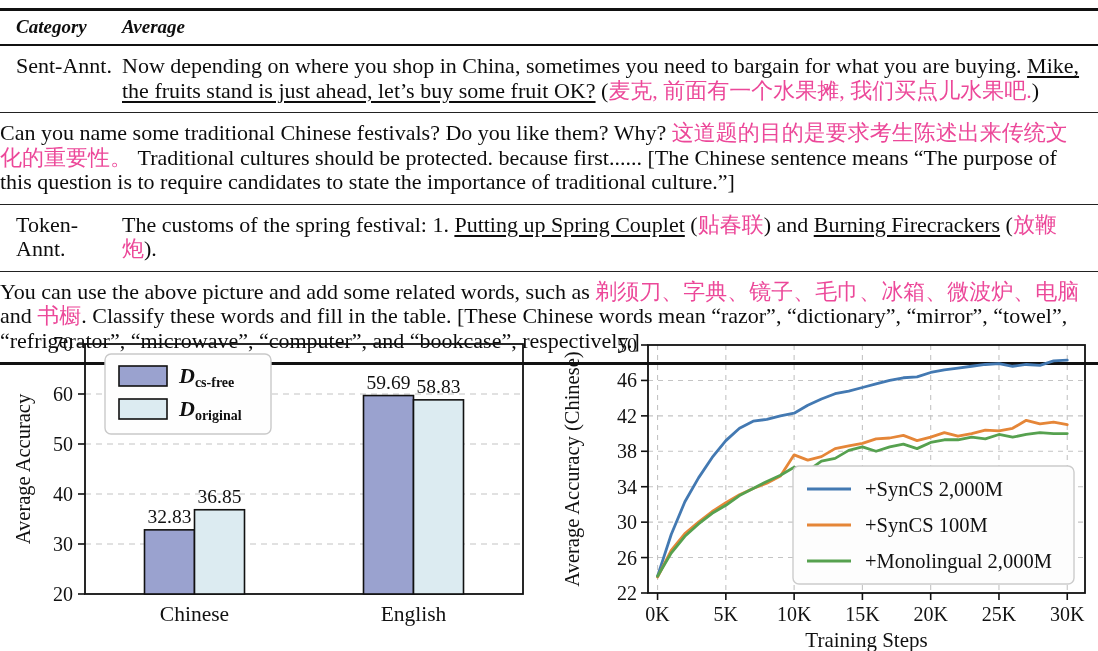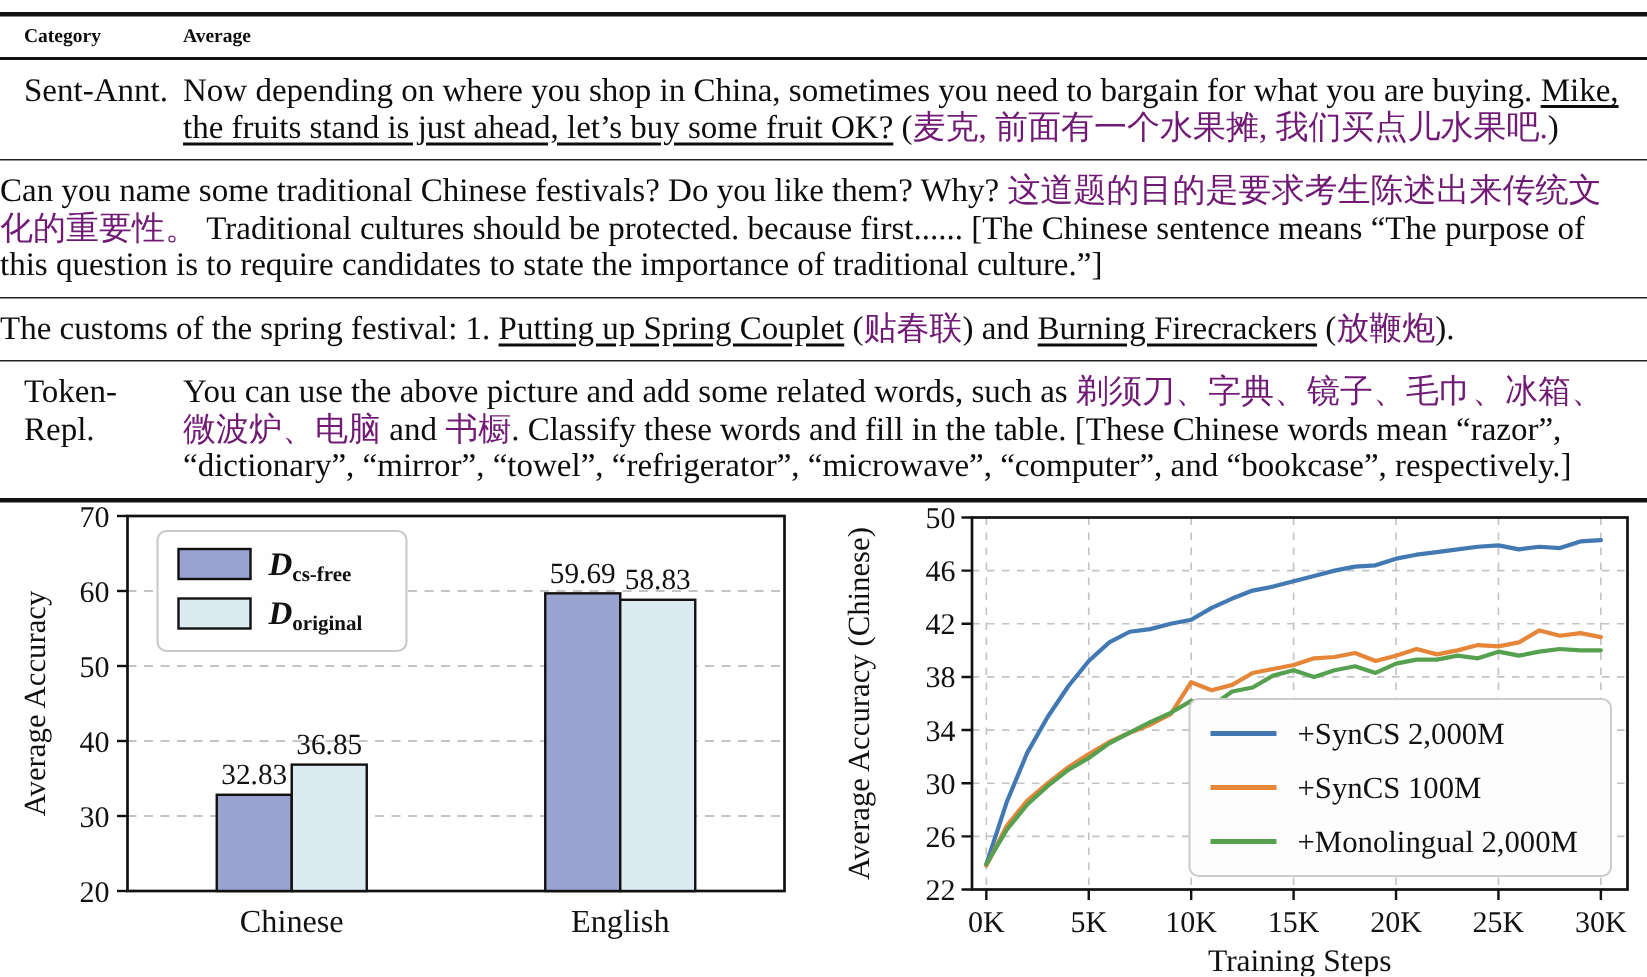--- a/index.html
+++ b/index.html
@@ -1,26 +1,26 @@
 <!DOCTYPE html>
 <html><head>
 <meta charset="utf-8">
 <style>
   html,body{margin:0;padding:0;background:#ffffff;}
   .page{position:relative;width:1098px;height:651px;background:#fff;overflow:hidden;
         font-family:"Liberation Serif","DejaVu Serif",serif;color:#0d0d0d;}
   
   .ex-table{position:absolute;left:0;top:8px;width:1098px;border-top:3px solid #111;}
   .t-row{display:flex;align-items:flex-start;}
-  .t-head{border-bottom:2px solid #111;padding:5px 0 6px 0;font-weight:bold;font-size:13px;}
+  .t-head{border-bottom:2px solid #111;padding:5px 0 6px 0;font-weight:bold;font-size:19px;font-style:italic;}
   .t-body{border-bottom:1.5px solid #222;padding:8px 0 9px 0;font-size:22px;line-height:24.5px;}
   .t-body.last{border-bottom:3px solid #111;}
   .t-cat{flex:0 0 122px;padding-left:16px;box-sizing:border-box;}
   .t-ex{flex:1;padding-right:16px;}
-  .seg-chinese{color:#701a75;}
+  .seg-chinese{color:#ec4899;}
   .seg-underline{text-decoration:underline;text-underline-offset:3px;}
   
   .fig{position:absolute;}
   svg text{font-family:"Liberation Serif","DejaVu Serif",serif;}
 </style>
 </head>
 <body>
 
 <div class="page">
 
@@ -31,24 +31,24 @@
     </div>
     <div id="table-body">
         <div class="t-row t-body">
           <div class="t-cat">Sent-Annt.</div>
           <div class="t-ex"><span class="seg-plain">Now depending on where you shop in China, sometimes you need to bargain for what you are buying. </span><span class="seg-underline">Mike, the fruits stand is just ahead, let’s buy some fruit OK?</span><span class="seg-plain"> (</span><span class="seg-chinese">麦克, 前面有一个水果摊, 我们买点儿水果吧.</span><span class="seg-plain">)</span></div>
         </div>
         <div class="t-row t-body">
           <div class="t-ex"><span class="seg-plain">Can you name some traditional Chinese festivals? Do you like them? Why? </span><span class="seg-chinese">这道题的目的是要求考生陈述出来传统文化的重要性。</span><span class="seg-plain"> Traditional cultures should be protected. because first...... [The Chinese sentence means “The purpose of this question is to require candidates to state the importance of traditional culture.”]</span></div>
         </div>
         <div class="t-row t-body">
+          <div class="t-cat">Token-Annt.</div>
           <div class="t-ex"><span class="seg-plain">The customs of the spring festival: 1. </span><span class="seg-underline">Putting up Spring Couplet</span><span class="seg-plain"> (</span><span class="seg-chinese">贴春联</span><span class="seg-plain">) and </span><span class="seg-underline">Burning Firecrackers</span><span class="seg-plain"> (</span><span class="seg-chinese">放鞭炮</span><span class="seg-plain">).</span></div>
         </div>
         <div class="t-row t-body last">
-          <div class="t-cat">Token-Repl.</div>
           <div class="t-ex"><span class="seg-plain">You can use the above picture and add some related words, such as </span><span class="seg-chinese">剃须刀、字典、镜子、毛巾、冰箱、微波炉、电脑</span><span class="seg-plain"> and </span><span class="seg-chinese">书橱</span><span class="seg-plain">. Classify these words and fill in the table. [These Chinese words mean “razor”, “dictionary”, “mirror”, “towel”, “refrigerator”, “microwave”, “computer”, and “bookcase”, respectively.]</span></div>
         </div>
       </div>
   </div>
 
   <svg id="bar-svg" class="fig" style="left:10px;top:332px" width="540" height="318">
       <line x1="75" y1="212" x2="513" y2="212" stroke="#c4c4c4" stroke-width="1.2" stroke-dasharray="6 5"></line>
       <line x1="75" y1="162" x2="513" y2="162" stroke="#c4c4c4" stroke-width="1.2" stroke-dasharray="6 5"></line>
       <line x1="75" y1="112" x2="513" y2="112" stroke="#c4c4c4" stroke-width="1.2" stroke-dasharray="6 5"></line>
       <line x1="75" y1="62" x2="513" y2="62" stroke="#c4c4c4" stroke-width="1.2" stroke-dasharray="6 5"></line>

